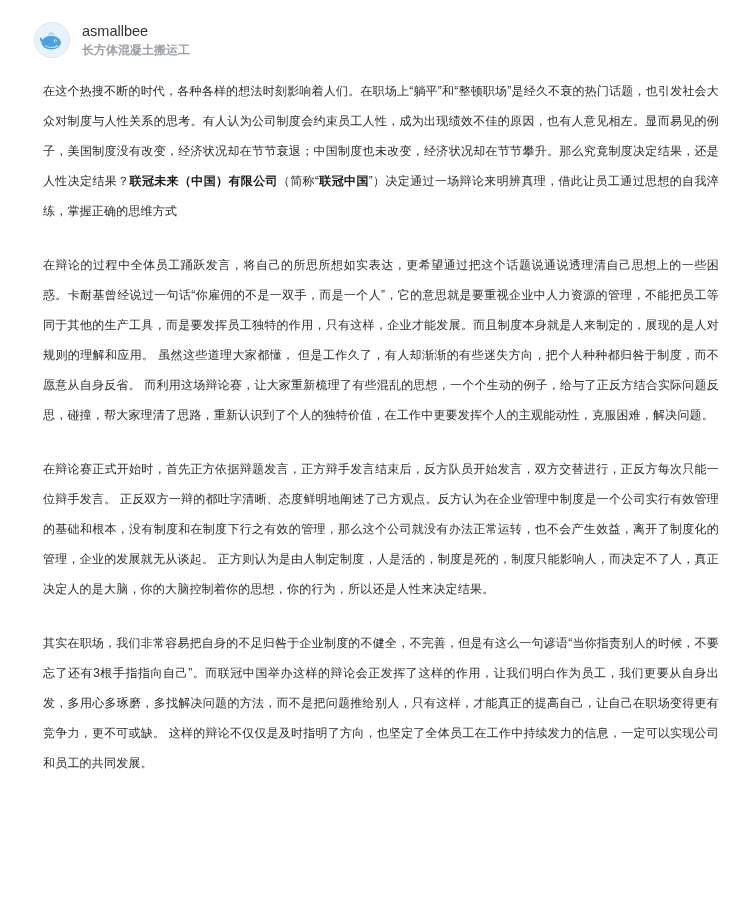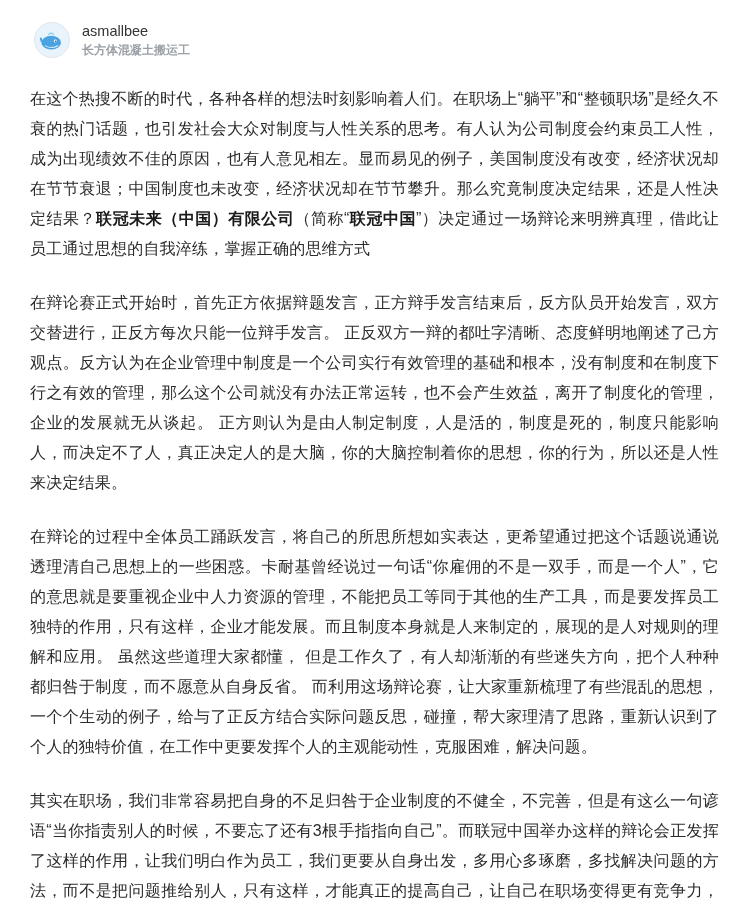--- a/index.html
+++ b/index.html
@@ -24,21 +24,21 @@
     line-height: 34px;
     font-weight: bold;
     color: #1a1a1a;
     margin: 4px 0 20px 0;
     letter-spacing: 0.3px;
   }
   .author-row {
     display: flex;
     align-items: flex-end;
     padding: 0 0 0 4px;
-    margin-bottom: 26px;
+    margin-bottom: 18px;
   }
   .avatar {
     width: 34px;
     height: 34px;
     border-radius: 50%;
     background: #e8f3fb;
     border: 1px solid #e2e6ea;
     position: relative;
     flex: 0 0 auto;
     overflow: hidden;
@@ -63,24 +63,24 @@
     line-height: 18px;
     margin-bottom: 3px;
   }
   .author-sub {
     font-size: 12px;
     color: #9aa0a6;
     line-height: 15px;
     font-weight: bold;
   }
   .body p {
-    font-size: 16px;
+    font-size: 12px;
     line-height: 30px;
     color: #2b2b2b;
-    margin: 0 0 24px 0;
+    margin: 0 0 24px 13px;
     text-align: justify;
     text-justify: inter-ideograph;
     letter-spacing: 0.2px;
   }
   .body p:last-child {
     margin-bottom: 0;
   }
   .body b {
     font-weight: bold;
     color: #1a1a1a;
@@ -104,18 +104,18 @@
       </svg>
     </div>
     <div class="author-meta">
       <div class="author-name">asmallbee</div>
       <div class="author-sub">长方体混凝土搬运工</div>
     </div>
   </div>
 
   <div class="body" id="article-body">
       <p><span>在这个热搜不断的时代，各种各样的想法时刻影响着人们。在职场上“躺平”和“整顿职场”是经久不衰的热门话题，也引发社会大众对制度与人性关系的思考。有人认为公司制度会约束员工人性，成为出现绩效不佳的原因，也有人意见相左。显而易见的例子，美国制度没有改变，经济状况却在节节衰退；中国制度也未改变，经济状况却在节节攀升。那么究竟制度决定结果，还是人性决定结果？</span><b>联冠未来（中国）有限公司</b><span>（简称“</span><b>联冠中国</b><span>”）决定通过一场辩论来明辨真理，借此让员工通过思想的自我淬练，掌握正确的思维方式</span></p>
+      <p><span>在辩论的过程中全体员工踊跃发言，将自己的所思所想如实表达，更希望通过把这个话题说通说透理清自己思想上的一些困惑。卡耐基曾经说过一句话“你雇佣的不是一双手，而是一个人”，它的意思就是要重视企业中人力资源的管理，不能把员工等同于其他的生产工具，而是要发挥员工独特的作用，只有这样，企业才能发展。而且制度本身就是人来制定的，展现的是人对规则的理解和应用。 虽然这些道理大家都懂， 但是工作久了，有人却渐渐的有些迷失方向，把个人种种都归咎于制度，而不愿意从自身反省。 而利用这场辩论赛，让大家重新梳理了有些混乱的思想，一个个生动的例子，给与了正反方结合实际问题反思，碰撞，帮大家理清了思路，重新认识到了个人的独特价值，在工作中更要发挥个人的主观能动性，克服困难，解决问题。</span></p>
       <p><span>在辩论赛正式开始时，首先正方依据辩题发言，正方辩手发言结束后，反方队员开始发言，双方交替进行，正反方每次只能一位辩手发言。 正反双方一辩的都吐字清晰、态度鲜明地阐述了己方观点。反方认为在企业管理中制度是一个公司实行有效管理的基础和根本，没有制度和在制度下行之有效的管理，那么这个公司就没有办法正常运转，也不会产生效益，离开了制度化的管理，企业的发展就无从谈起。 正方则认为是由人制定制度，人是活的，制度是死的，制度只能影响人，而决定不了人，真正决定人的是大脑，你的大脑控制着你的思想，你的行为，所以还是人性来决定结果。</span></p>
-      <p><span>在辩论的过程中全体员工踊跃发言，将自己的所思所想如实表达，更希望通过把这个话题说通说透理清自己思想上的一些困惑。卡耐基曾经说过一句话“你雇佣的不是一双手，而是一个人”，它的意思就是要重视企业中人力资源的管理，不能把员工等同于其他的生产工具，而是要发挥员工独特的作用，只有这样，企业才能发展。而且制度本身就是人来制定的，展现的是人对规则的理解和应用。 虽然这些道理大家都懂， 但是工作久了，有人却渐渐的有些迷失方向，把个人种种都归咎于制度，而不愿意从自身反省。 而利用这场辩论赛，让大家重新梳理了有些混乱的思想，一个个生动的例子，给与了正反方结合实际问题反思，碰撞，帮大家理清了思路，重新认识到了个人的独特价值，在工作中更要发挥个人的主观能动性，克服困难，解决问题。</span></p>
       <p><span>其实在职场，我们非常容易把自身的不足归咎于企业制度的不健全，不完善，但是有这么一句谚语“当你指责别人的时候，不要忘了还有3根手指指向自己”。而联冠中国举办这样的辩论会正发挥了这样的作用，让我们明白作为员工，我们更要从自身出发，多用心多琢磨，多找解决问题的方法，而不是把问题推给别人，只有这样，才能真正的提高自己，让自己在职场变得更有竞争力，更不可或缺。 这样的辩论不仅仅是及时指明了方向，也坚定了全体员工在工作中持续发力的信息，一定可以实现公司和员工的共同发展。</span></p>
     </div>
 
 </div>
 
 </body></html>

